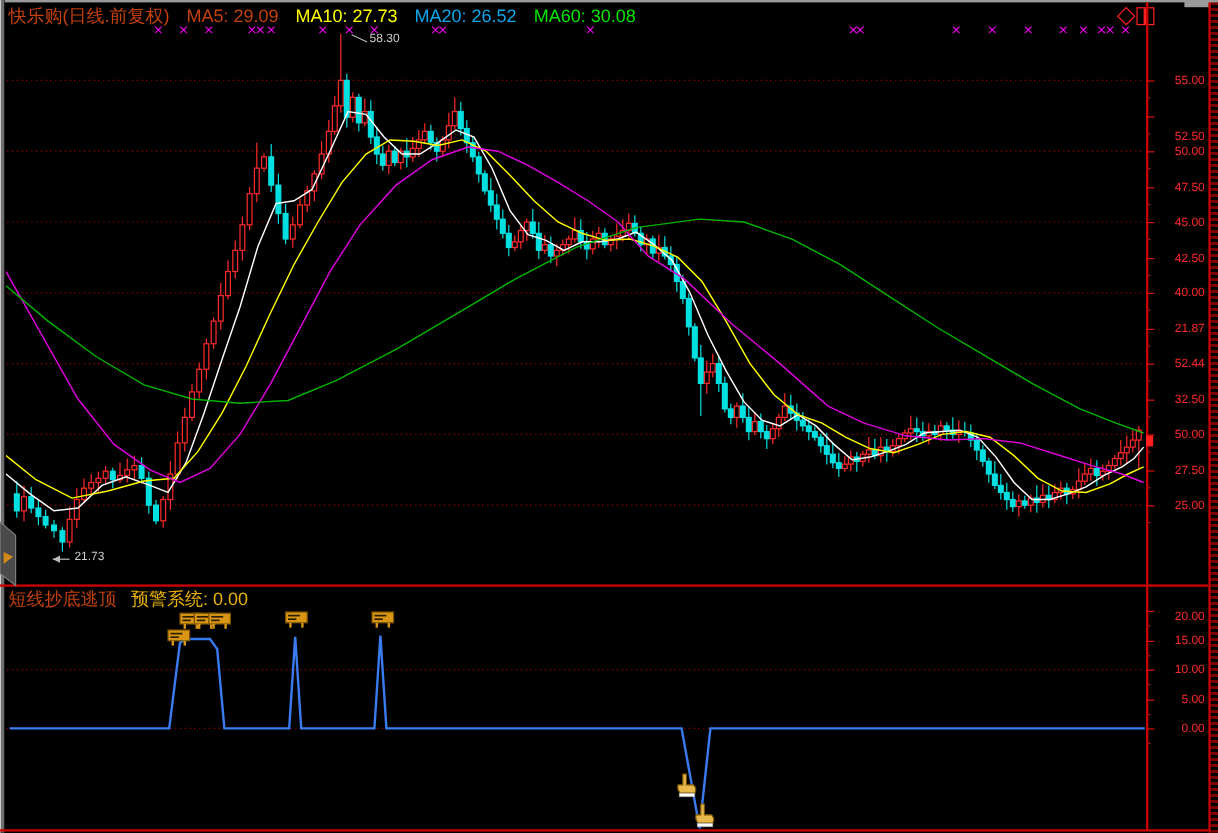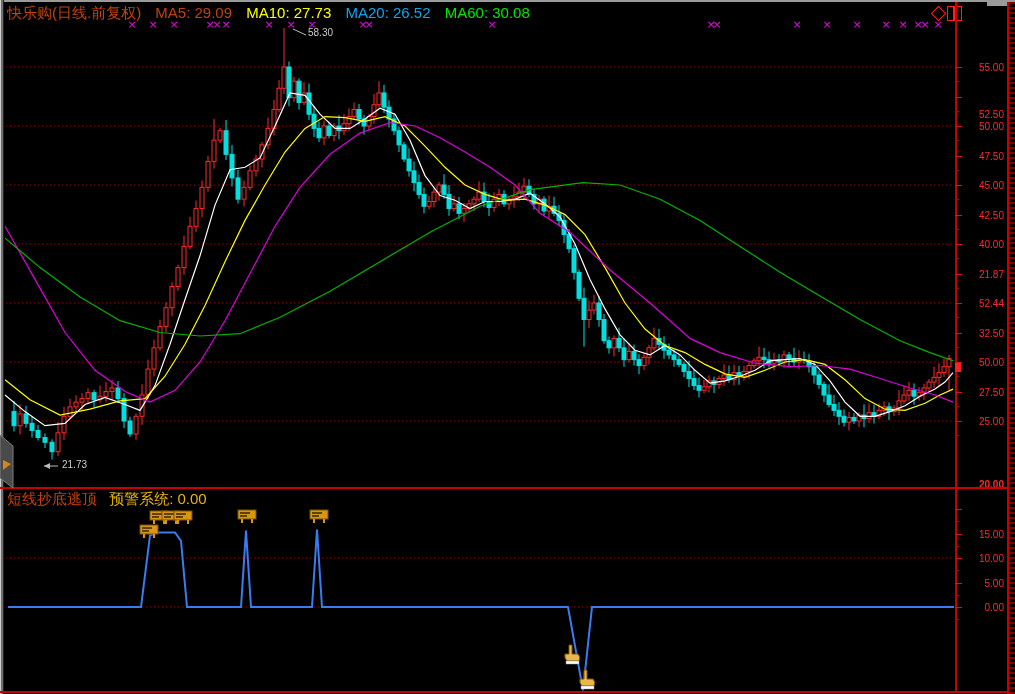--- a/index.html
+++ b/index.html
@@ -555,21 +555,21 @@
     <div class="y-tick" style="top: 362px;"></div>
     <div class="y-tick minor" style="top: 376px;"></div>
     <div class="y-label" style="top: 385.5px;">27.50</div>
     <div class="y-tick" style="top: 391.5px;"></div>
     <div class="y-tick minor" style="top: 405.5px;"></div>
     <div class="y-label" style="top: 415px;">25.00</div>
     <div class="y-tick" style="top: 421px;"></div>
     <div class="y-tick minor" style="top: 435px;"></div>
   </div>
 <div id="y-axis-sub">
-    <div class="y-label" style="top: 478px; font-weight: bold;">20.00</div>
+    <div class="y-label" style="top: 508px;">20.00</div>
     <div class="y-tick" style="top: 509px;"></div>
     <div class="y-tick minor" style="top: 521px;"></div>
     <div class="y-label" style="top: 527.5px;">15.00</div>
     <div class="y-tick" style="top: 533.5px;"></div>
     <div class="y-tick minor" style="top: 545.5px;"></div>
     <div class="y-label" style="top: 552px;">10.00</div>
     <div class="y-tick" style="top: 558px;"></div>
     <div class="y-tick minor" style="top: 570px;"></div>
     <div class="y-label" style="top: 576.5px;">5.00</div>
     <div class="y-tick" style="top: 582.5px;"></div>

